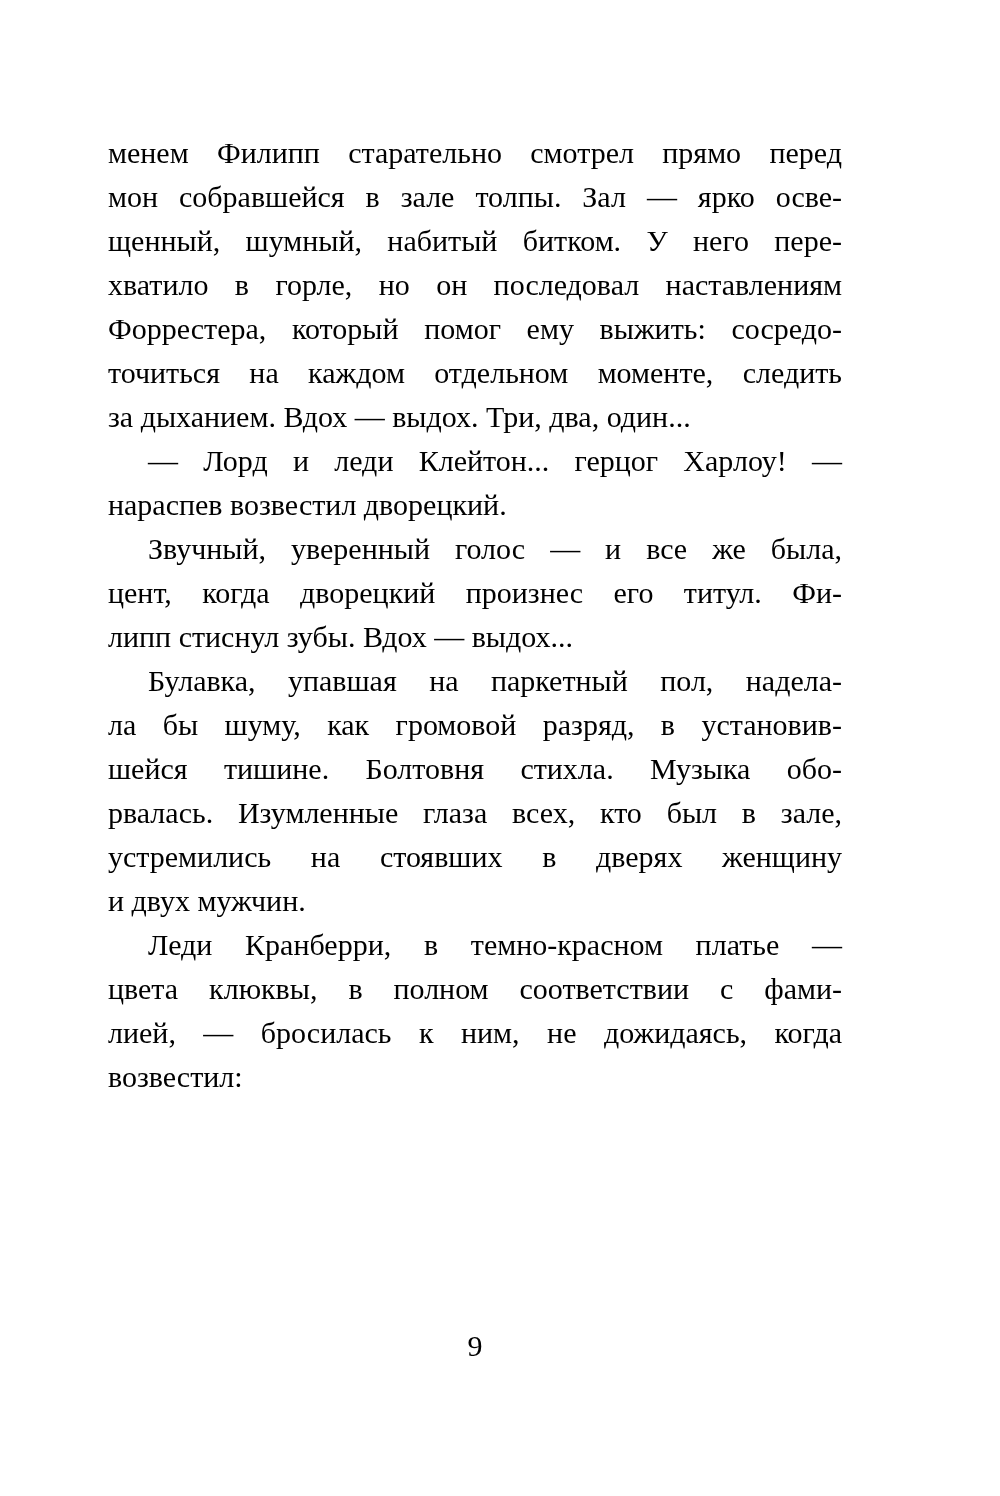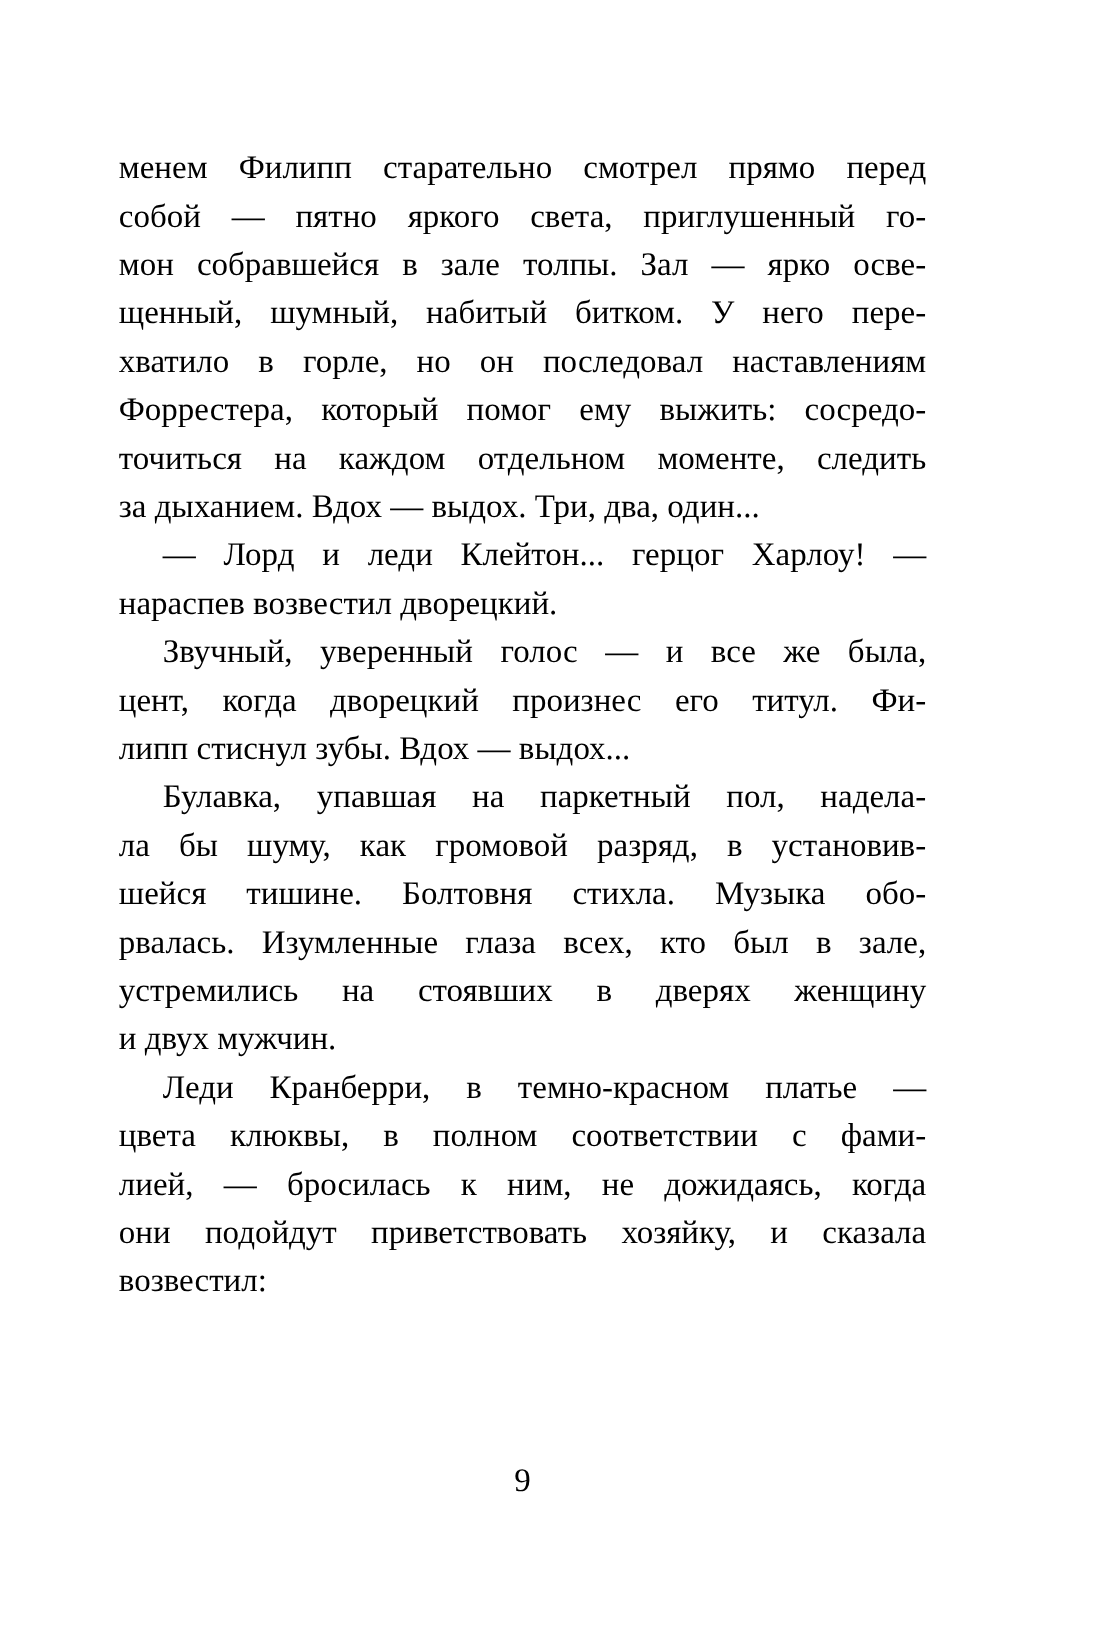--- a/index.html
+++ b/index.html
@@ -50,21 +50,20 @@
     font-size: 30px;
   }
 </style>
 </head>
 <body>
 
 <div class="page">
   <div class="text-block">
       <div class="paragraph">
         <div class="line"><span class="seg">менем Филипп старательно смотрел прямо перед</span></div>
-        <div class="line"><span class="seg">собой — пятно яркого света, приглушенный го-</span></div>
         <div class="line"><span class="seg">мон собравшейся в зале толпы. Зал — ярко осве-</span></div>
         <div class="line"><span class="seg">щенный, шумный, набитый битком. У него пере-</span></div>
         <div class="line"><span class="seg">хватило в горле, но он последовал наставлениям</span></div>
         <div class="line"><span class="seg">Форрестера, который помог ему выжить: сосредо-</span></div>
         <div class="line"><span class="seg">точиться на каждом отдельном моменте, следить</span></div>
         <div class="line lastline"><span class="seg">за дыханием. </span><span class="seg italic">Вдох — выдох. Три, два, один...</span></div>
       </div>
       <div class="paragraph">
         <div class="line indent"><span class="seg">— Лорд и леди Клейтон... герцог Харлоу! —</span></div>
         <div class="line lastline"><span class="seg">нараспев возвестил дворецкий.</span></div>
@@ -79,18 +78,17 @@
         <div class="line"><span class="seg">ла бы шуму, как громовой разряд, в установив-</span></div>
         <div class="line"><span class="seg">шейся тишине. Болтовня стихла. Музыка обо-</span></div>
         <div class="line"><span class="seg">рвалась. Изумленные глаза всех, кто был в зале,</span></div>
         <div class="line"><span class="seg">устремились на стоявших в дверях женщину</span></div>
         <div class="line lastline"><span class="seg">и двух мужчин.</span></div>
       </div>
       <div class="paragraph">
         <div class="line indent"><span class="seg">Леди Кранберри, в темно-красном платье —</span></div>
         <div class="line"><span class="seg">цвета клюквы, в полном соответствии с фами-</span></div>
         <div class="line"><span class="seg">лией, — бросилась к ним, не дожидаясь, когда</span></div>
-        <div class="line"><span class="seg">они подойдут приветствовать хозяйку, и сказала</span></div>
         <div class="line lastline"><span class="seg">возвестил:</span></div>
       </div>
     </div>
   <div class="page-number">9</div>
 </div>
 
 </body></html>

